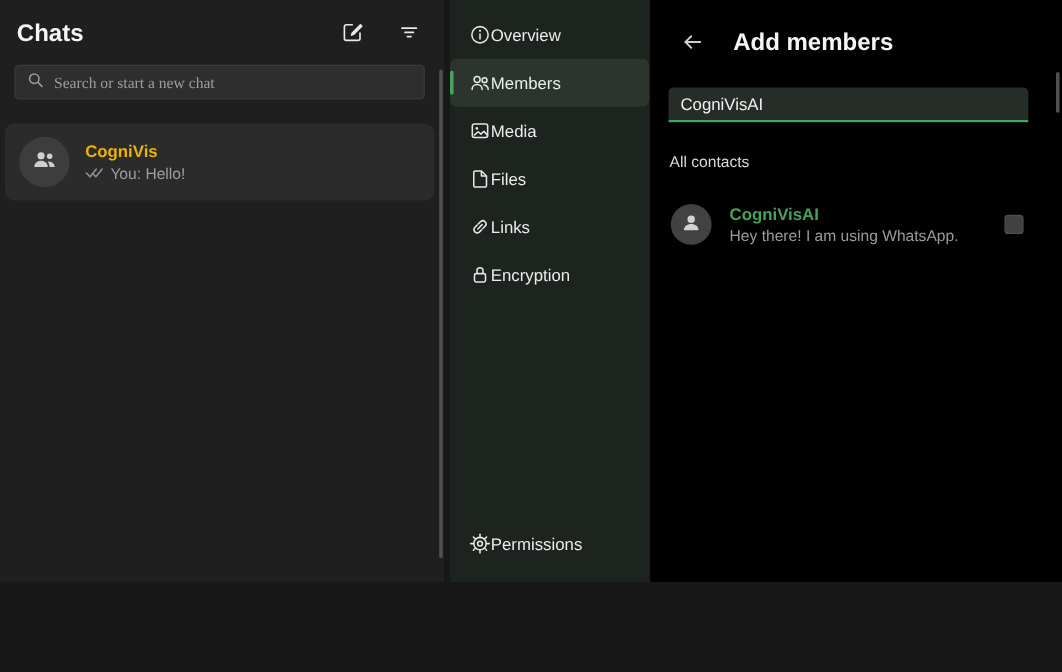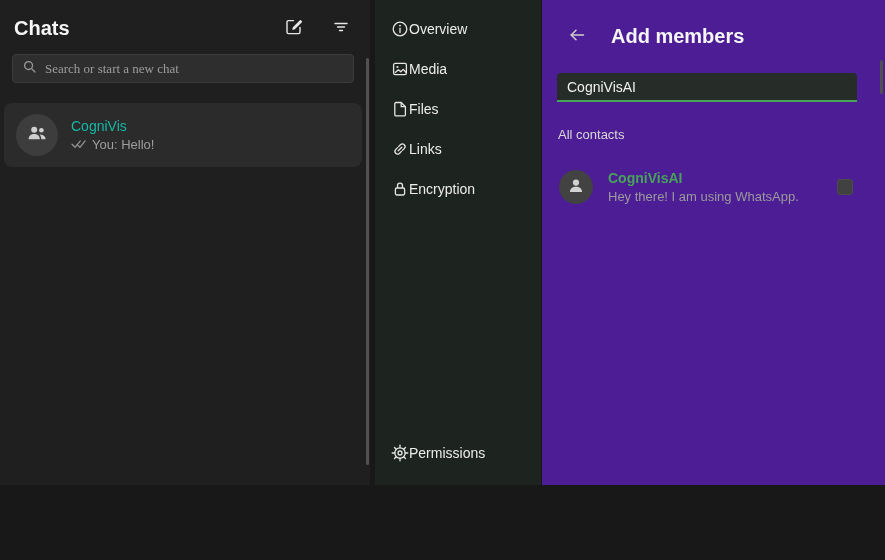--- a/index.html
+++ b/index.html
@@ -52,21 +52,21 @@
     display: flex; align-items: center; gap: 13px;
     padding: 11px 12px;
     cursor: pointer;
   }
   .chat-avatar {
     width: 42px; height: 42px; border-radius: 50%;
     background: #3d3d3d; flex: 0 0 42px;
     display: flex; align-items: center; justify-content: center;
   }
   .chat-texts { display: flex; flex-direction: column; gap: 3px; min-width: 0; }
-  .chat-name { font-size: 14px; font-weight: 400; color: #14b8a6; }
+  .chat-name { font-size: 14px; font-weight: 700; color: #eab308; }
   .chat-preview { display: flex; align-items: center; gap: 5px; color: #9e9e9e; font-size: 13px; }
   .vscrollbar {
     position: absolute; right: 1px; top: 58px;
     width: 3px; height: 407px;
     background: #515151; border-radius: 2px;
     cursor: pointer;
   }
 
   .panel-gap { width: 5px; flex: 0 0 5px; background: #181818; }
 
@@ -94,21 +94,21 @@
     content: "";
     position: absolute; left: 0; top: 10px; bottom: 10px;
     width: 3px; border-radius: 2px;
     background: var(--accent);
   }
   .nav-icon { width: 18px; height: 18px; display: flex; align-items: center; justify-content: center; }
   .nav-spacer { flex: 1; }
 
   
   .detail-panel {
-    flex: 1; background: #4c1d95;
+    flex: 1; background: #000000;
     position: relative;
     display: flex; flex-direction: column;
   }
   .detail-header {
     display: flex; align-items: center; gap: 23px;
     padding: 24px 0 0 24px;
   }
   .back-btn { background: none; border: none; cursor: pointer; display: flex; padding: 2px; }
   .detail-title { font-size: 20px; font-weight: 700; color: #f5f5f5; }
   .member-search {
@@ -229,20 +229,31 @@
       <span class="nav-icon">
         <svg width="18" height="18" viewBox="0 0 18 18" fill="none" stroke="#e6e6e6" stroke-width="1.3">
           <circle cx="9" cy="9" r="6.8"></circle>
           <path d="M9 8.3 v4.2" stroke-linecap="round"></path>
           <circle cx="9" cy="5.7" r="0.9" fill="#e6e6e6" stroke="none"></circle>
         </svg>
       </span>
       <span>Overview</span>
     </div>
 
+    <div class="nav-item selected">
+      <span class="nav-icon">
+        <svg width="18" height="18" viewBox="0 0 18 18" fill="none" stroke="#e6e6e6" stroke-width="1.3" stroke-linecap="round">
+          <circle cx="6.6" cy="6.3" r="2.5"></circle>
+          <path d="M2.4 14.6 c0-2.6 2-4.2 4.2-4.2 s4.2 1.6 4.2 4.2"></path>
+          <circle cx="12.8" cy="6.8" r="2"></circle>
+          <path d="M12.2 10.8 c2.1 0.3 3.6 1.8 3.6 3.8"></path>
+        </svg>
+      </span>
+      <span>Members</span>
+    </div>
 
     <div class="nav-item">
       <span class="nav-icon">
         <svg width="18" height="18" viewBox="0 0 18 18" fill="none" stroke="#e6e6e6" stroke-width="1.3" stroke-linejoin="round">
           <rect x="2.6" y="3.4" width="12.8" height="11.2" rx="1.6"></rect>
           <circle cx="6.4" cy="7" r="1.1" fill="#e6e6e6" stroke="none"></circle>
           <path d="M4 12.8 l3.4-3 2.4 2 2.4-2.4 3.2 3.4"></path>
         </svg>
       </span>
       <span>Media</span>

